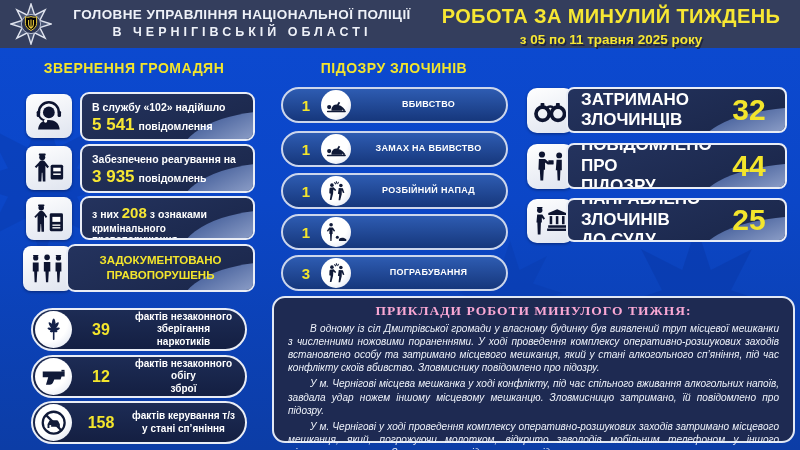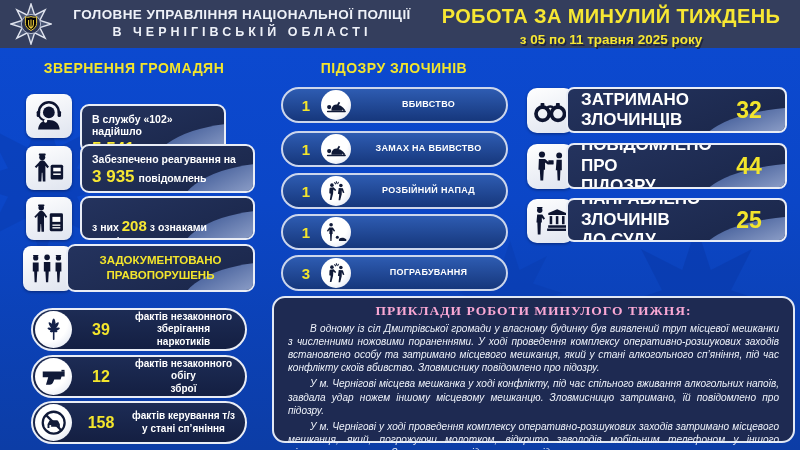--- a/index.html
+++ b/index.html
@@ -89,21 +89,21 @@
     background:linear-gradient(160deg,#24335e 0%,#1a2649 100%);
     border:2px solid #e9edf6; border-radius:8px; color:#fff;
     display:flex; align-items:center;
   }
   .rbox::after {
     content:''; position:absolute; right:-24px; bottom:-18px;
     width:110px; height:42px; border-radius:100% 0 0 0;
     background:linear-gradient(to top left,#c3cfec 0%,#46619e 80%); opacity:.95;
   }
   .rbox .lbl { position:relative; z-index:1; flex:1; padding-left:13px; font-size:17px; font-weight:bold; line-height:1.2; white-space:pre-line; }
-  .rbox .val { position:relative; z-index:1; width:72px; text-align:center; font-size:23px; font-weight:bold; color:#f3e52c; }
+  .rbox .val { position:relative; z-index:1; width:72px; text-align:center; font-size:30px; font-weight:bold; color:#f3e52c; }
   .rtile { border-radius:10px; }
 
   .expanel {
     position:absolute; z-index:2; left:272px; top:296px; width:523px; height:147px;
     background:#1e2a52; border:2px solid #e2e8f4; border-radius:13px;
     padding:5px 14px 6px;
   }
   .expanel .ehead {
     font-family:"Liberation Serif","DejaVu Serif",serif;
     color:#f9a8d4; font-weight:bold; font-size:13.5px; letter-spacing:1px; text-align:center;
@@ -149,21 +149,21 @@
     <svg viewBox="0 0 24 24" fill="currentColor">
       <circle cx="12" cy="9.6" r="3.9"></circle>
       <path d="M4.8 21c.4-4.4 3.4-6.3 7.2-6.3s6.8 1.9 7.2 6.3z"></path>
       <path d="M5.4 9.4a6.6 6.6 0 0 1 13.2 0" fill="none" stroke="currentColor" stroke-width="1.6"></path>
       <path d="M5.4 9.4v2.3a5.4 5.4 0 0 0 4.1 3.2" fill="none" stroke="currentColor" stroke-width="1.3"></path>
       <rect x="17.8" y="8.4" width="2.3" height="4.2" rx="1"></rect>
       <rect x="3.9" y="8.4" width="2.3" height="4.2" rx="1"></rect>
       <circle cx="9.8" cy="15.3" r="1.1" fill="#fff"></circle>
     </svg>
   </div>
-<div class="panelbox" style="left:80px; top:104px; width:146px; height:49px;">
+<div class="panelbox" style="left:80px; top:92px; width:175px; height:49px;">
   <div class="inner">
     <div class="pb-l1">В службу «102» надійшло</div>
     <div class="pb-l2"><span class="pb-big">5 541</span><span>повідомлення  громадян</span></div>
   </div>
 </div>
 
 <div class="tile" style="left:26px; top:146px; width:46px; height:44px;">
     <svg viewBox="0 0 24 24" fill="currentColor">
       <circle cx="7.6" cy="4.8" r="2"></circle>
       <rect x="5.3" y="2.4" width="4.6" height="1.3" rx=".6"></rect>
@@ -184,21 +184,21 @@
     <svg viewBox="0 0 24 24" fill="currentColor">
       <circle cx="6.8" cy="4.6" r="1.9"></circle>
       <rect x="4.6" y="2.3" width="4.4" height="1.2" rx=".6"></rect>
       <path d="M4.7 8c.5-.9 1.2-1.4 2.1-1.4S8.4 7.1 9 8l1.9 2.7-1 .8-1.2-1.6V21H7l-.3-5.4h-.3L6.1 21H4.3V9.9L3.1 11.5l-1-.8z"></path>
       <rect x="12.6" y="8.4" width="9" height="12.2" rx="1"></rect>
       <rect x="14.4" y="10.8" width="5.4" height="3.4" fill="#fff"></rect>
       <rect x="14.4" y="16" width="5.4" height=".9" fill="#fff"></rect>
       <rect x="14.4" y="17.8" width="5.4" height=".9" fill="#fff"></rect>
     </svg>
   </div>
-<div class="panelbox" style="left:80px; top:196px; width:175px; height:44px; padding-top:19px;">
+<div class="panelbox" style="left:80px; top:196px; width:175px; height:44px; padding-top:6px;">
   <div class="inner">
     <div class="pb-l1"><span>з них</span><span class="pb-mid">208</span><span>з ознаками</span></div>
     <div class="pb-l2" style="font-size:10px;">кримінального  правопорушення</div>
   </div>
 </div>
 
 <div class="tile" style="left:23px; top:246px; width:49px; height:45px;">
     <svg viewBox="0 0 24 24" fill="currentColor">
       <circle cx="4.6" cy="5.2" r="1.7"></circle>
       <rect x="2.8" y="3.2" width="3.6" height="1.1" rx=".5"></rect>

